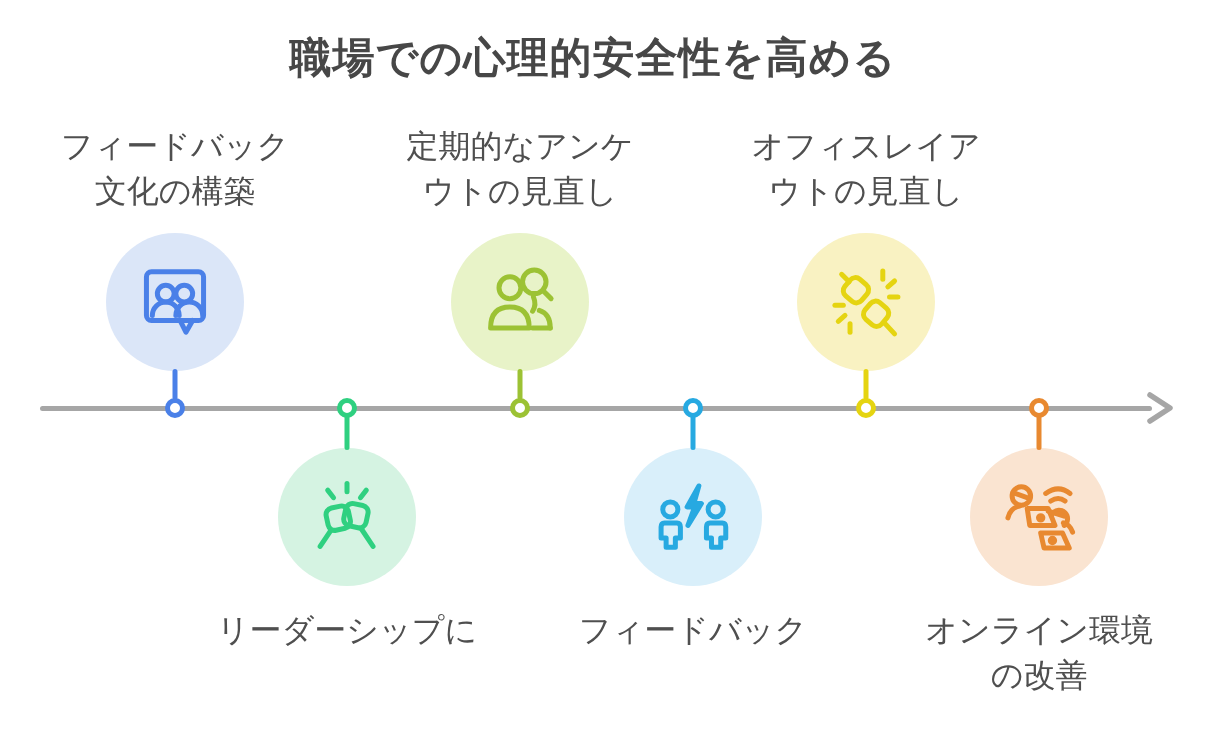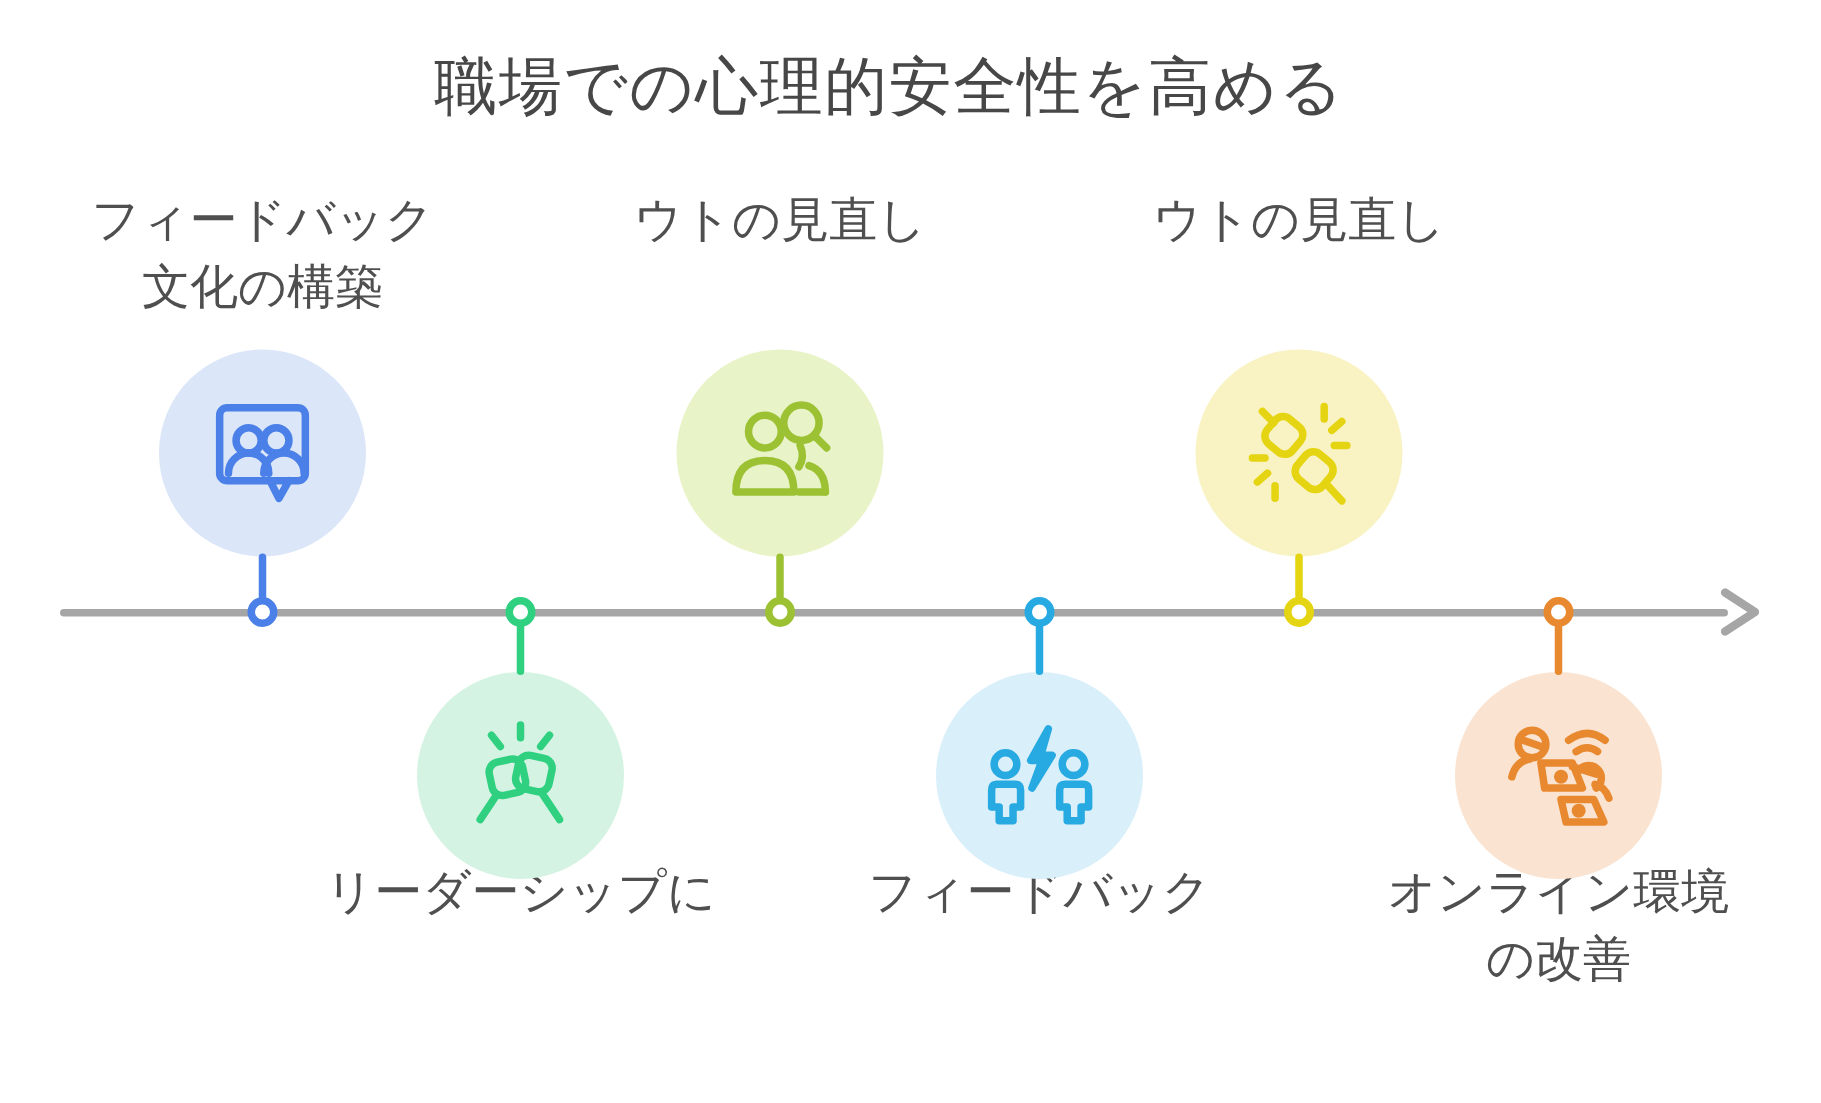--- a/index.html
+++ b/index.html
@@ -2,21 +2,21 @@
 <html><head>
 <meta charset="utf-8">
 <style>
   * { margin:0; padding:0; box-sizing:border-box; }
   body { background:#ffffff; font-family:"Liberation Sans", sans-serif; }
   .canvas {
     position:relative; width:1214px; height:735px; background:#ffffff; overflow:hidden;
   }
   .title {
     position:absolute; top:30px; left:0; width:1186px; text-align:center;
-    font-size:42px; font-weight:400; color:#474747; letter-spacing:1px;
+    font-size:42px; font-weight:700; color:#474747; letter-spacing:1px;
   }
   .tl-line {
     position:absolute; left:40px; top:406px; width:1112px; height:5px;
     background:var(--line); border-radius:3px;
   }
   .tl-arrow { position:absolute; left:1144px; top:391px; }
   .item { position:absolute; top:0; left:var(--x); width:0; height:735px; }
   .bubble {
     position:absolute; left:0; transform:translateX(-50%);
     width:138px; height:138px; border-radius:50%;
@@ -35,21 +35,21 @@
     position:absolute; left:0; transform:translateX(-50%); top:398px;
     width:20px; height:20px; border:5px solid var(--accent);
     border-radius:50%; background:#ffffff;
   }
   .label {
     position:absolute; left:0; transform:translateX(-50%); width:400px;
     text-align:center; font-size:32px; line-height:45px;
     color:var(--text); font-weight:400;
   }
   .item.above .label { top:124px; }
-  .item.below .label { top:572px; }
+  .item.below .label { top:608px; }
   .icon-svg { width:84px; height:84px; display:block; }
   .icon-svg * { vector-effect:non-scaling-stroke; }
 </style>
 </head>
 <body>
 
 <div class="canvas" style="--line: #a6a6a6; --text: #4f4f4f;">
 
   <div class="title">職場での心理的安全性を高める</div>
 
@@ -91,20 +91,21 @@
         <path d="M30 67 L18 85"></path>
         <path d="M67 64 L81 85"></path>
       </svg>
     </div>
     <div class="stem"></div>
     <div class="node"></div>
   </div>
 
   <div class="item above" style="--x: 520px; --accent: #9cc234; --fill: #e8f3c8;">
     <div class="label">
+      <div>定期的なアンケ</div>
       <div>ウトの見直し</div>
     </div>
     <div class="bubble">
       <svg class="icon-svg" viewBox="0 0 100 100" fill="none" stroke="currentColor" stroke-width="5" stroke-linecap="round" stroke-linejoin="round">
         <circle cx="38" cy="33" r="13"></circle>
         <path d="M15 81 q0 -25 23 -25 q23 0 23 25 z"></path>
         <path d="M66 44 q4 9 -1 17"></path>
         <path d="M65 81 h21"></path>
         <path d="M86 81 q0 -17 -13 -21"></path>
         <circle cx="67" cy="26" r="14"></circle>
@@ -127,20 +128,21 @@
         <circle cx="77" cy="41" r="9"></circle>
         <path d="M70 57 q-4 0 -4 5 v13 h6 v11 h11 v-11 h6 v-13 q0 -5 -4 -5 z"></path>
       </svg>
     </div>
     <div class="stem"></div>
     <div class="node"></div>
   </div>
 
   <div class="item above" style="--x: 866px; --accent: #e5d411; --fill: #f9f2c2;">
     <div class="label">
+      <div>オフィスレイア</div>
       <div>ウトの見直し</div>
     </div>
     <div class="bubble">
       <svg class="icon-svg" viewBox="0 0 100 100" fill="none" stroke="currentColor" stroke-width="5" stroke-linecap="round" stroke-linejoin="round">
         <rect x="25" y="23" width="26" height="26" rx="8" transform="rotate(40 38 36)"></rect>
         <rect x="49" y="51" width="26" height="26" rx="8" transform="rotate(40 62 64)"></rect>
         <path d="M21 17 l9 9"></path>
         <path d="M73 76 L84 88"></path>
         <path d="M70 13 v10"></path>
         <path d="M84 25 l-8 7"></path>

